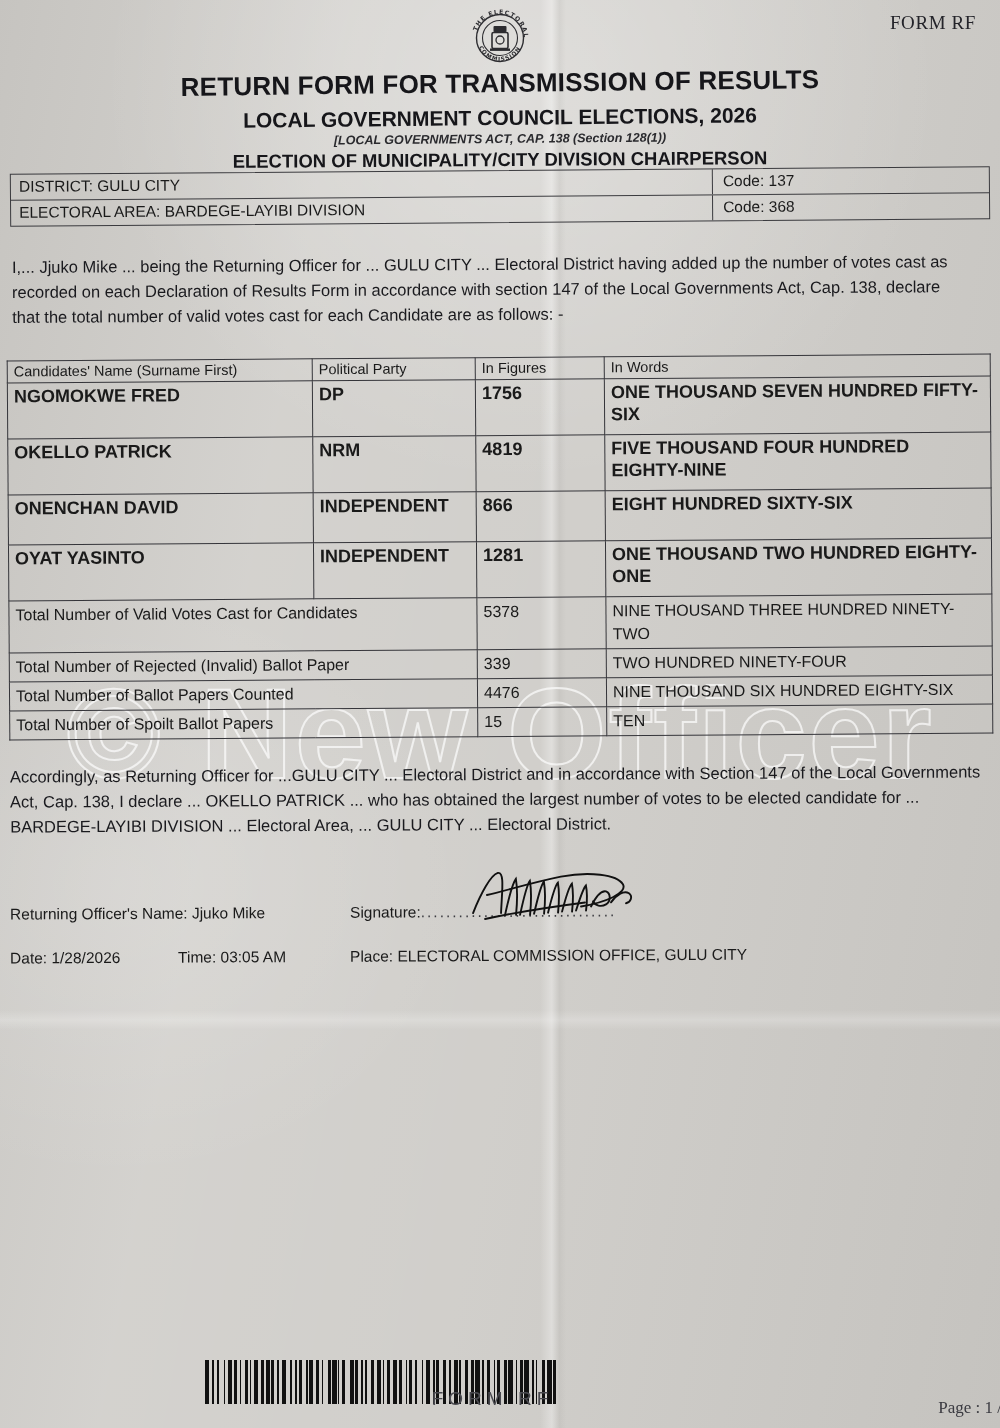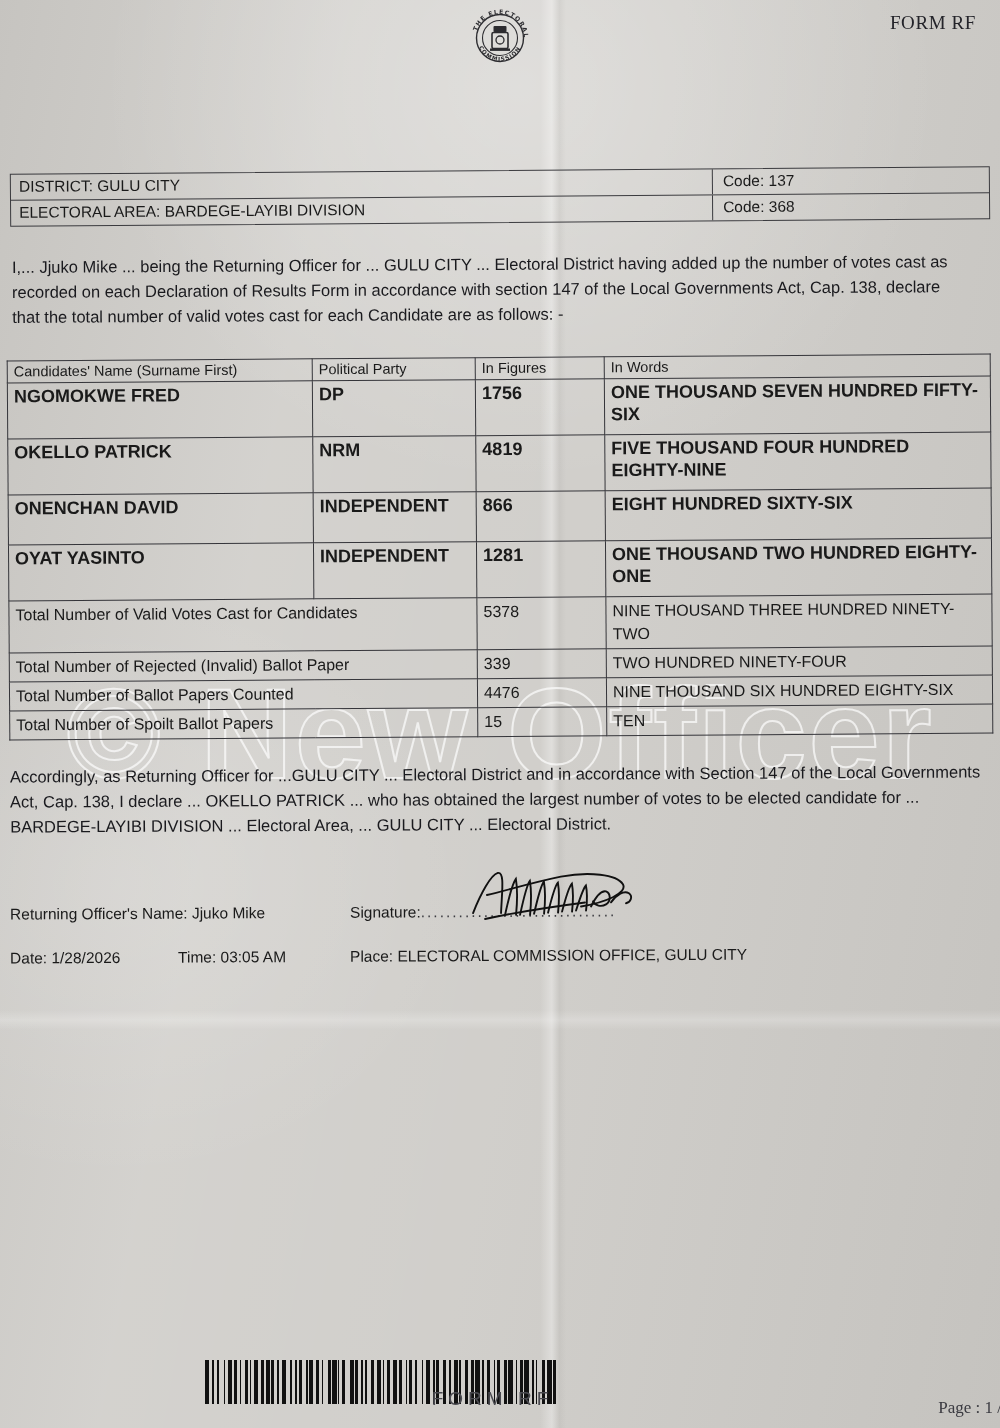--- a/index.html
+++ b/index.html
@@ -195,20 +195,26 @@
       <rect x="26" y="44.5" width="20" height="2.4" fill="#2c2c30"></rect>
       <text font-family="DejaVu Sans, sans-serif" font-size="6" font-weight="bold" fill="#2c2c30" letter-spacing="1.1">
         <textPath href="#arcTop" startOffset="9%">THE ELECTORAL</textPath>
       </text>
       <text font-family="DejaVu Sans, sans-serif" font-size="5.6" font-weight="bold" fill="#2c2c30" letter-spacing="1.1">
         <textPath href="#arcBot" startOffset="13%">COMMISSION</textPath>
       </text>
     </svg>
   </div>
 
+  <div class="title-block">
+    <div class="t1">RETURN FORM FOR TRANSMISSION OF RESULTS</div>
+    <div class="t2">LOCAL GOVERNMENT COUNCIL ELECTIONS, 2026</div>
+    <div class="t3">[LOCAL GOVERNMENTS ACT, CAP. 138 (Section 128(1))</div>
+    <div class="t4">ELECTION OF MUNICIPALITY/CITY DIVISION CHAIRPERSON</div>
+  </div>
 
   <div class="idbox">
     <div class="idrow">
       <div class="idcell-l">DISTRICT: GULU CITY</div>
       <div class="idcell-r">Code: 137</div>
     </div>
     <div class="idrow">
       <div class="idcell-l">ELECTORAL AREA: BARDEGE-LAYIBI DIVISION</div>
       <div class="idcell-r">Code: 368</div>
     </div>

